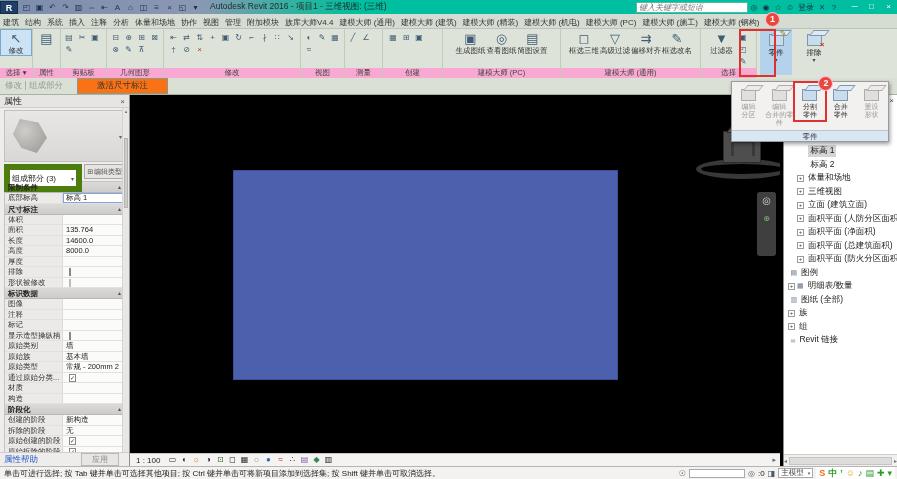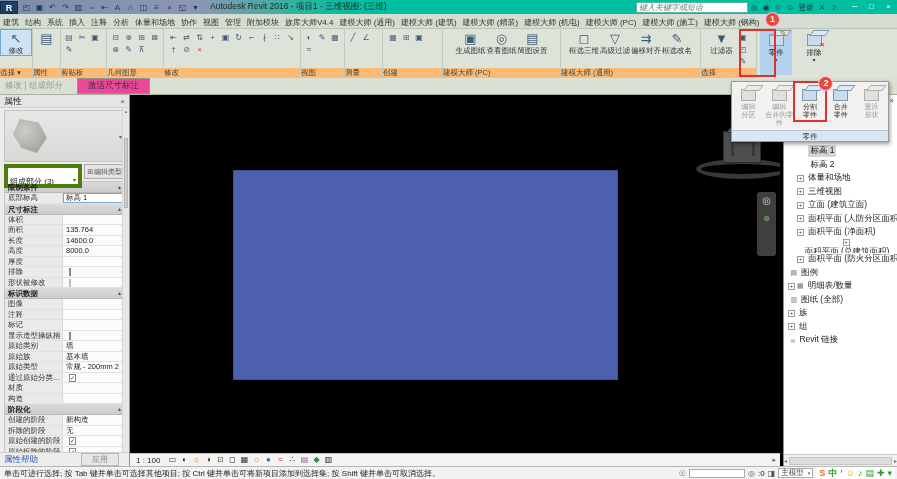--- a/index.html
+++ b/index.html
@@ -20,21 +20,21 @@
   .winbtns{display:flex;margin-left:6px}
   .wb{width:17px;text-align:center;color:#fff;font-size:8px;line-height:14px}
   
   .tabrow{position:absolute;left:0;top:14px;width:897px;height:15px;background:#d5dcd1;border-bottom:1px solid #bcc5b4;display:flex;align-items:flex-end;font-size:8px;color:#333;overflow:hidden;z-index:25}
   .tab{padding:0 3px;white-space:nowrap;cursor:default}
   .tabmore{padding:2px 3px;color:#333}
   
   .ribbon{position:absolute;left:0;top:29px;width:897px;height:49px;background:#dde3d8;display:flex;z-index:20}
   .rpanel{border-right:1px solid #c3ccbc;display:flex;flex-direction:column;flex-shrink:0}
   .rbody{flex:1;display:flex;align-items:flex-start;justify-content:center;gap:1px;padding-top:1px}
-  .rlabel{height:10px;font-size:7.5px;line-height:10px;text-align:left;color:#3c4438;background:#fdba74;white-space:nowrap;overflow:hidden}
+  .rlabel{height:10px;font-size:7.5px;line-height:10px;text-align:center;color:#3c4438;background:#f9a8d4;white-space:nowrap;overflow:hidden}
   .bigbtn{width:30px;display:flex;flex-direction:column;align-items:center;color:#333;cursor:default}
   .bigbtn .bg{font-size:13px;line-height:17px;color:#3e5c76}
   .bigbtn .bl{font-size:7.5px;line-height:8px;text-align:center;white-space:nowrap}
   .bigbtn.active{background:#cde3f5;outline:1px solid #7aa7cc}
   .igrid{display:flex;flex-wrap:wrap;align-content:flex-start;padding-top:2px}
   .gi{width:13px;height:12px;text-align:center;font-size:8px;line-height:12px;color:#3e5c76}
   .cube{width:15px;height:12px;background:#c9dcee;border:1px solid #7e97ad;position:relative;margin:5px 0 2px}
   .cube:before{content:"";position:absolute;left:1px;top:-5px;width:14px;height:4px;background:#ddeaf6;border:1px solid #7e97ad;transform:skewX(-38deg);transform-origin:bottom left}
   .cube.gray{background:#e0dfdd;border-color:#aeadab}
   .cube.gray:before{background:#ecebe9;border-color:#aeadab}
@@ -48,30 +48,30 @@
   
   .flyout{position:absolute;left:731px;top:81px;width:158px;background:#f2f1ef;border:1px solid #9a9a9a;box-shadow:1px 2px 4px rgba(0,0,0,.4);z-index:50}
   .fitems{display:flex;align-items:flex-start;padding:1px 1px 2px}
   .fitem{display:flex;flex-direction:column;align-items:center;font-size:7px;line-height:8px;text-align:center;color:#333;padding:1px;position:relative;flex:1}
   .fitem.dis{color:#9b9a98}
   .fitem.hl{outline:2px solid #e03131}
   .ffooter{height:11px;background:#d9e7f4;border-top:1px solid #b9c7d4;font-size:7.5px;line-height:11px;text-align:center;color:#333}
   
   .optbar{position:absolute;left:0;top:78px;width:897px;height:17px;background:#dae0d3;border-bottom:1px solid #a9b29e;display:flex;align-items:center;font-size:8.5px;z-index:10}
   .ctxlabel{color:#979b92;margin-left:5px;white-space:nowrap}
-  .actdim{margin-left:14px;border:1px solid #8e9887;background:#ec4899;padding:1px 10px;font-size:8.5px;color:#333}
+  .actdim{margin-left:14px;border:1px solid #8e9887;background:#f97316;padding:1px 19px;font-size:8.5px;color:#333}
   
   .props{position:absolute;left:0;top:95px;width:130px;bottom:13px;background:#eeedec;border-right:1px solid #8f8f8f;z-index:5;font-size:8px;color:#222}
   .phdr{height:13px;background:#e6e5e3;border-bottom:1px solid #cfcecc;display:flex;align-items:center;padding:0 4px;font-size:9px}
   .phdr .x{margin-left:auto;color:#555;font-size:8px}
   .preview{margin:2px 4px 2px 4px;height:52px;background:linear-gradient(#e8e7e5,#d9d8d6);border:1px solid #c2c1bf;position:relative}
   .blob{position:absolute;left:8px;top:8px;width:34px;height:34px;background:radial-gradient(circle at 35% 35%,#cfcdca,#a8a6a2 70%,#93918d);clip-path:polygon(20% 0,75% 10%,100% 55%,70% 100%,25% 85%,0 45%)}
   .preview .pv-caret{position:absolute;right:2px;top:22px;font-size:6px;color:#666}
   .typebar{display:flex;height:15px;margin:0 4px 2px;gap:2px}
-  .typesel{flex:1;background:#fff;border:4px solid #4d7c0f;font-size:8px;display:flex;align-items:flex-start;padding:8px 2px;white-space:nowrap;overflow:hidden}
+  .typesel{flex:1;background:#fff;border:6px solid #4d7c0f;font-size:8px;display:flex;align-items:center;padding:8px 2px;white-space:nowrap;overflow:hidden}
   .typesel .c{margin-left:auto;font-size:6px;color:#555}
   .edittype{background:#e6e5e3;border:1px solid #a9a8a6;font-size:7px;display:flex;align-items:center;padding:0 2px;white-space:nowrap;color:#555}
   .pgrid{margin:0 4px;border:1px solid #c5c4c2;background:#fbfbfa;overflow:hidden}
   .phead{height:11px;background:linear-gradient(#dcdad8,#cecccA);border-bottom:1px solid #b9b8b6;font-weight:bold;font-size:7.5px;line-height:11px;padding:0 3px;display:flex;color:#222}
   .phead .car{margin-left:auto;font-size:6px;color:#555}
   .prow{height:10.5px;display:flex;border-bottom:1px solid #e3e1df;line-height:10.5px}
   .plabel{width:58px;background:#eceae8;padding:0 3px;border-right:1px solid #dcdad8;white-space:nowrap;overflow:hidden;font-size:7.5px;color:#333}
   .pval{flex:1;padding:0 3px;white-space:nowrap;overflow:hidden;font-size:7.5px;color:#222;background:#fbfbfa}
   .pval.edit{background:#fff;outline:1px solid #7da7d9;outline-offset:-1px}
   .pcheck{width:7px;height:7px;border:1px solid #888;background:#fff;margin:1.5px 0 0 3px;font-size:6px;line-height:6px;text-align:center;color:#333}
@@ -557,21 +557,21 @@
           <span class="tlabel">立面 (建筑立面)</span>
         </div>
         <div class="titem" style="padding-left: 13px;">
           <span class="texp">+</span>
           <span class="tlabel">面积平面 (人防分区面积)</span>
         </div>
         <div class="titem" style="padding-left: 13px;">
           <span class="texp">+</span>
           <span class="tlabel">面积平面 (净面积)</span>
         </div>
-        <div class="titem" style="padding-left: 13px; flex-direction: column;">
+        <div class="titem" style="padding-left: 13px;">
           <span class="texp">+</span>
           <span class="tlabel">面积平面 (总建筑面积)</span>
         </div>
         <div class="titem" style="padding-left: 13px;">
           <span class="texp">+</span>
           <span class="tlabel">面积平面 (防火分区面积)</span>
         </div>
         <div class="titem" style="padding-left: 4px;">
           <span>&nbsp;</span>
           <span class="tico">▤</span>

